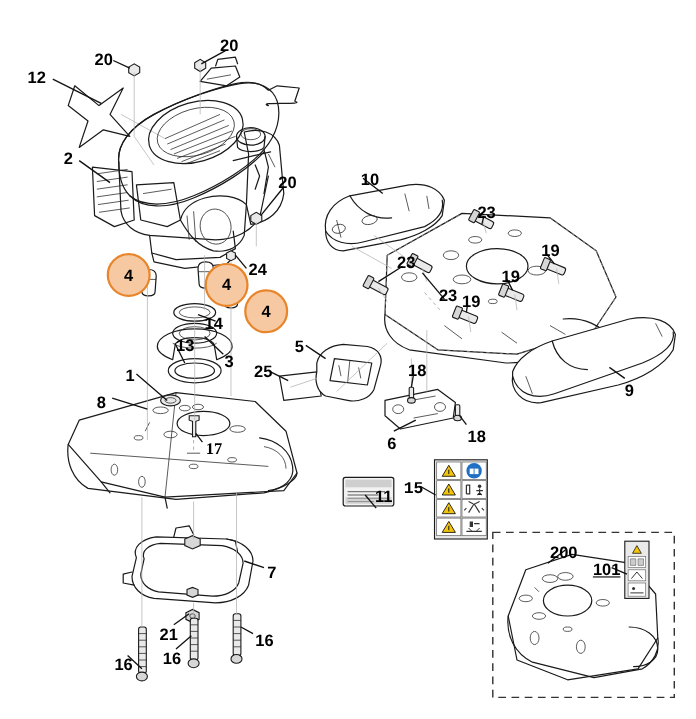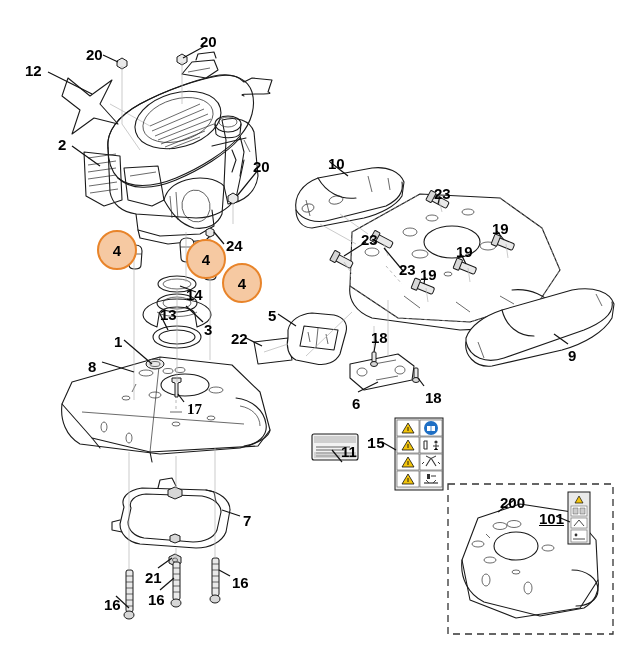--- a/index.html
+++ b/index.html
@@ -547,21 +547,21 @@
   <div class="callout-label" style="left:200px; top:34px;">20</div>
   <div class="callout-label" style="left:58px;  top:137px;">2</div>
   <div class="callout-label" style="left:253px; top:159px;">20</div>
   <div class="callout-label" style="left:226px; top:238px;">24</div>
   <div class="callout-label" style="left:186px; top:287px;">14</div>
   <div class="callout-label" style="left:160px; top:307px;">13</div>
   <div class="callout-label" style="left:204px; top:322px;">3</div>
   <div class="callout-label" style="left:114px; top:334px;">1</div>
   <div class="callout-label" style="left:88px;  top:359px;">8</div>
   <div class="callout-label" style="left:187px; top:402px;font-family:Liberation Serif, serif;">17</div>
-  <div class="callout-label" style="left:231px; top:331px;">22</div>
+  <div class="callout-label" style="left:231px; top:331px;">25</div>
   <div class="callout-label" style="left:268px; top:308px;">5</div>
   <div class="callout-label" style="left:352px; top:396px;">6</div>
   <div class="callout-label" style="left:371px; top:330px;">18</div>
   <div class="callout-label" style="left:425px; top:390px;">18</div>
   <div class="callout-label" style="left:328px; top:156px;">10</div>
   <div class="callout-label" style="left:434px; top:186px;">23</div>
   <div class="callout-label" style="left:361px; top:232px;">23</div>
   <div class="callout-label" style="left:399px; top:262px;">23</div>
   <div class="callout-label" style="left:492px; top:221px;">19</div>
   <div class="callout-label" style="left:456px; top:244px;">19</div>

